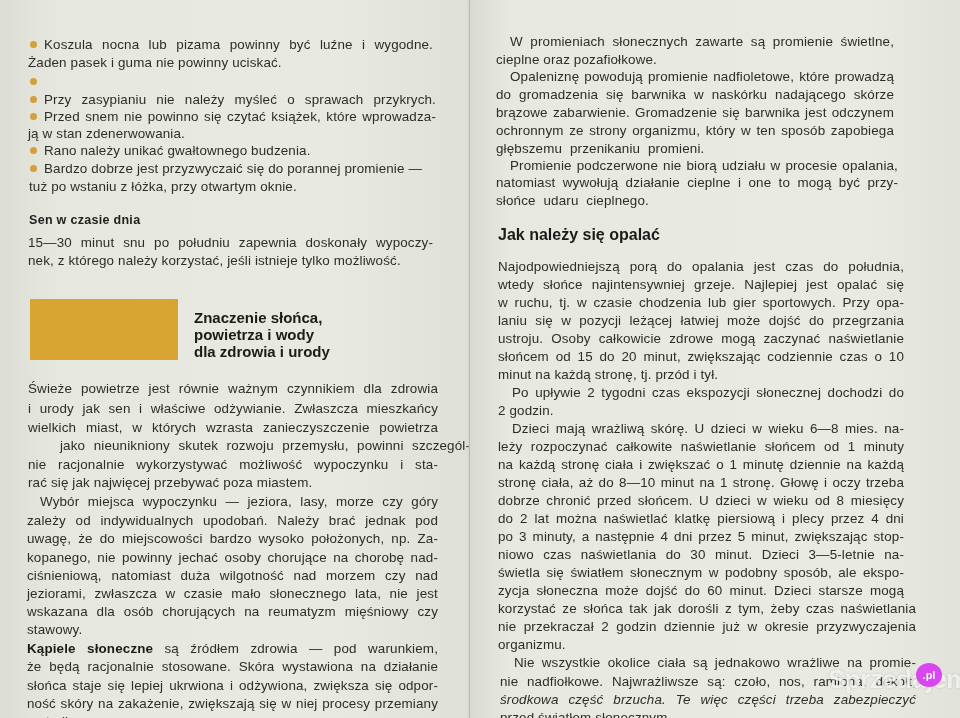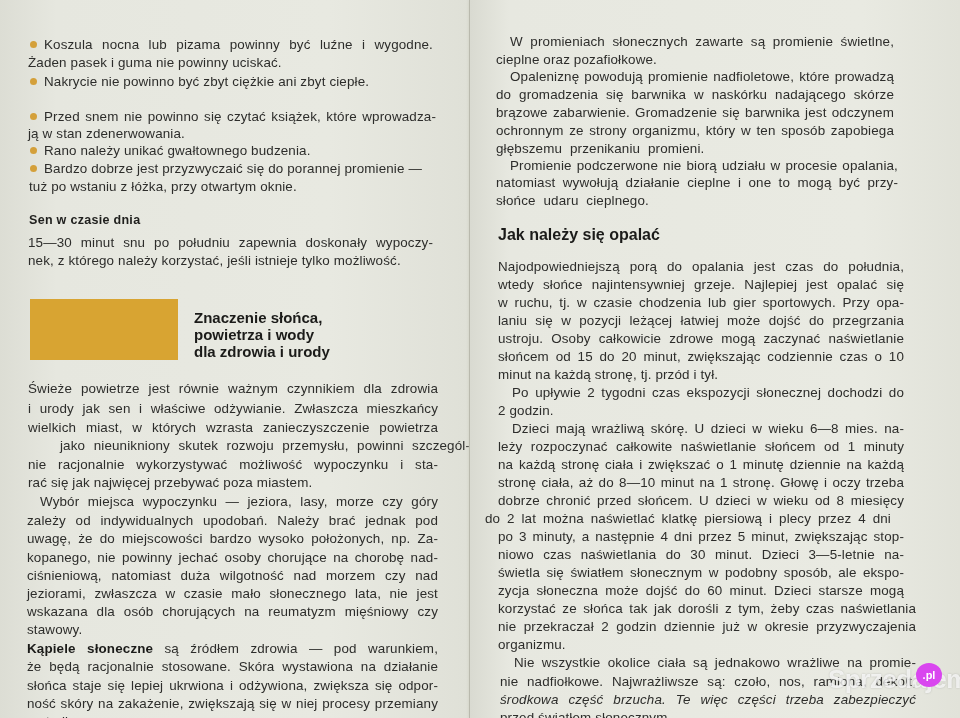--- a/index.html
+++ b/index.html
@@ -60,21 +60,22 @@
     display: flex; align-items: center; justify-content: center;
   }
 </style>
 </head>
 <body>
 
 <div class="page page-left">
 
   <div class="line just" style="left:30px; top:36px; width:403px;"><span class="bullet"></span><span>Koszula nocna lub pizama powinny być luźne i wygodne.</span></div>
   <div class="line" style="left:28px; top:54px;">Żaden pasek i guma nie powinny uciskać.</div>
-  <div class="line" style="left:30px; top:73px;"><span class="bullet"></span><span>Nakrycie nie powinno być zbyt ciężkie ani zbyt ciepłe.</span></div>
+  <div class="line" style="left:30px; top:73px;"><span class="bullet"></span></div>
+  <div class="line just" style="left:30px; top:91px; width:406px;"><span class="bullet"></span><span>Przy zasypianiu nie należy myśleć o sprawach przykrych.</span></div>
   <div class="line just" style="left:30px; top:108px; width:406px;"><span class="bullet"></span><span>Przed snem nie powinno się czytać książek, które wprowadza-</span></div>
   <div class="line" style="left:28px; top:125px;">ją w stan zdenerwowania.</div>
   <div class="line" style="left:30px; top:142px;"><span class="bullet"></span><span>Rano należy unikać gwałtownego budzenia.</span></div>
   <div class="line" style="left:30px; top:160px;"><span class="bullet"></span><span>Bardzo dobrze jest przyzwyczaić się do porannej promienie —</span></div>
   <div class="line" style="left:29px; top:178px;">tuż po wstaniu z łóżka, przy otwartym oknie.</div>
 
   <div class="subhead" style="left:29px; top:213px;">Sen w czasie dnia</div>
   <div class="line just" style="left:28px; top:234px; width:405px;">15—30 minut snu po południu zapewnia doskonały wypoczy-</div>
   <div class="line" style="left:28px; top:252px;">nek, z którego należy korzystać, jeśli istnieje tylko możliwość.</div>
 
@@ -134,21 +135,21 @@
     <div class="line just" style="left:28px; top:330px; width:406px;">ustroju. Osoby całkowicie zdrowe mogą zaczynać naświetlanie</div>
     <div class="line just" style="left:28px; top:348px; width:406px;">słońcem od 15 do 20 minut, zwiększając codziennie czas o 10</div>
     <div class="line" style="left:28px; top:366px;">minut na każdą stronę, tj. przód i tył.</div>
     <div class="line just" style="left:42px; top:384px; width:392px;">Po upływie 2 tygodni czas ekspozycji słonecznej dochodzi do</div>
     <div class="line" style="left:28px; top:402px;">2 godzin.</div>
     <div class="line just" style="left:42px; top:420px; width:392px;">Dzieci mają wrażliwą skórę. U dzieci w wieku 6—8 mies. na-</div>
     <div class="line just" style="left:28px; top:438px; width:406px;">leży rozpoczynać całkowite naświetlanie słońcem od 1 minuty</div>
     <div class="line just" style="left:28px; top:456px; width:406px;">na każdą stronę ciała i zwiększać o 1 minutę dziennie na każdą</div>
     <div class="line just" style="left:28px; top:474px; width:406px;">stronę ciała, aż do 8—10 minut na 1 stronę. Głowę i oczy trzeba</div>
     <div class="line just" style="left:28px; top:492px; width:406px;">dobrze chronić przed słońcem. U dzieci w wieku od 8 miesięcy</div>
-    <div class="line just" style="left:15px; top:510px; width:406px;">do 2 lat można naświetlać klatkę piersiową i plecy przez 4 dni</div>
+    <div class="line just" style="left:28px; top:510px; width:406px;">do 2 lat można naświetlać klatkę piersiową i plecy przez 4 dni</div>
     <div class="line just" style="left:28px; top:528px; width:406px;">po 3 minuty, a następnie 4 dni przez 5 minut, zwiększając stop-</div>
     <div class="line just" style="left:28px; top:546px; width:406px;">niowo czas naświetlania do 30 minut. Dzieci 3—5-letnie na-</div>
     <div class="line just" style="left:28px; top:564px; width:406px;">świetla się światłem słonecznym w podobny sposób, ale ekspo-</div>
     <div class="line just" style="left:28px; top:582px; width:406px;">zycja słoneczna może dojść do 60 minut. Dzieci starsze mogą</div>
     <div class="line just" style="left:28px; top:600px; width:418px;">korzystać ze słońca tak jak dorośli z tym, żeby czas naświetlania</div>
     <div class="line just" style="left:28px; top:618px; width:418px;">nie przekraczał 2 godzin dziennie już w okresie przyzwyczajenia</div>
     <div class="line" style="left:28px; top:636px;">organizmu.</div>
     <div class="line just" style="left:44px; top:654px; width:402px;">Nie wszystkie okolice ciała są jednakowo wrażliwe na promie-</div>
     <div class="line just" style="left:30px; top:673px; width:416px;">nie nadfiołkowe. Najwrażliwsze są: czoło, nos, ramiona, dekolt,</div>
     <div class="line just" style="left:30px; top:691px; width:416px;font-style:italic;">środkowa część brzucha. Te więc części trzeba zabezpieczyć</div>

